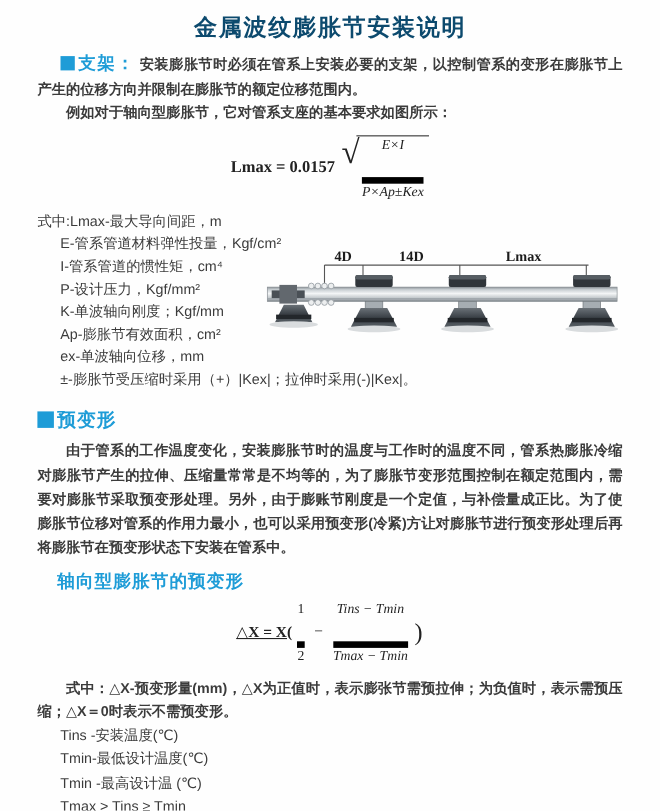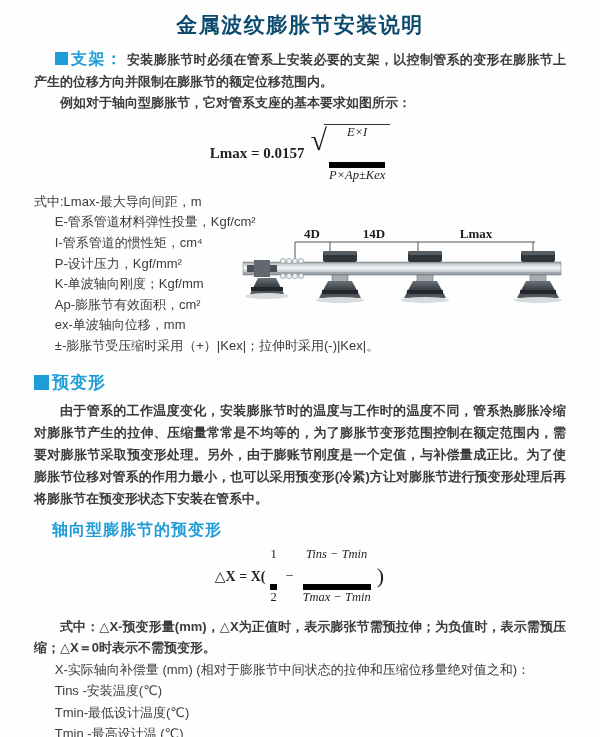--- a/index.html
+++ b/index.html
@@ -37,21 +37,21 @@
              display:flex; justify-content:center; align-items:center; }
   .f-lhs { font-weight:bold; font-size:15px; margin-right:6px; }
   .frac { display:inline-flex; flex-direction:column; text-align:center;
           font-style:italic; font-size:12.5px; line-height:1.25; padding:0 5px;gap:22px; }
   .frac .den { border-top:6px solid #000000; }
   .sqrt { display:inline-flex; align-items:stretch; }
   .radical { font-size:30px; font-weight:normal; line-height:32px; margin-right:-3px; }
   .under-root { border-top:1.4px solid #333; align-self:center; }
   .paren { font-size:22px; font-weight:normal; line-height:1; margin:0 1px; }
   .f-mid { font-size:14px; margin:0 4px; }
-  .f-txt { font-size:14px; font-weight:bold; }
+  .f-txt { font-size:14px; font-weight:bold;text-decoration:underline; }
   .formula-row { margin:10px 0 8px 0; }
 
   
   .mid { position:relative; }
   .var-list { font-size:13px; line-height:20.6px; }
   .var-list .vline { white-space:nowrap; }
   .var-sub { padding-left:1.6em; }
   .diagram-wrap { position:absolute; top:32px; right:-28px; width:356px; height:96px; }
   .note-line { margin-top:1px; }
 
@@ -186,21 +186,20 @@
       </span>
       <span class="f-mid">−</span>
       <span class="frac">
         <span class="num">Tins − Tmin</span>
         <span class="den">Tmax − Tmin</span>
       </span>
       <span class="paren">)</span>
     </div>
 
     <p class="body13 indent2 just">式中：△X-预变形量(mm)，△X为正值时，表示膨张节需预拉伸；为负值时，表示需预压缩；△X＝0时表示不需预变形。</p>
-    <p class="body13 temp-line">X-实际轴向补偿量 (mm) (相对于膨胀节中间状态的拉伸和压缩位移量绝对值之和)：</p>
     <p class="body13 temp-line">Tins -安装温度(℃)</p>
     <p class="body13 temp-line">Tmin-最低设计温度(℃)</p>
     <p class="body13 temp-line">Tmin -最高设计温 (℃)</p>
     <p class="body13 temp-line">Tmax &gt; Tins ≥ Tmin</p>
     <p class="body13 indent2">一般变形和受力情况下，不一定进行预变形，足否预变形对膨胀节的疲劳寿命几乎没有影响。</p>
 
   </div>
 </div>
 
 </body></html>

